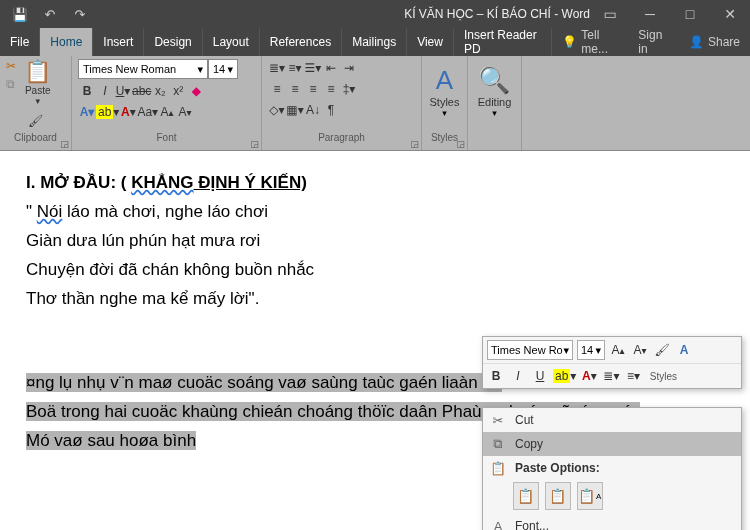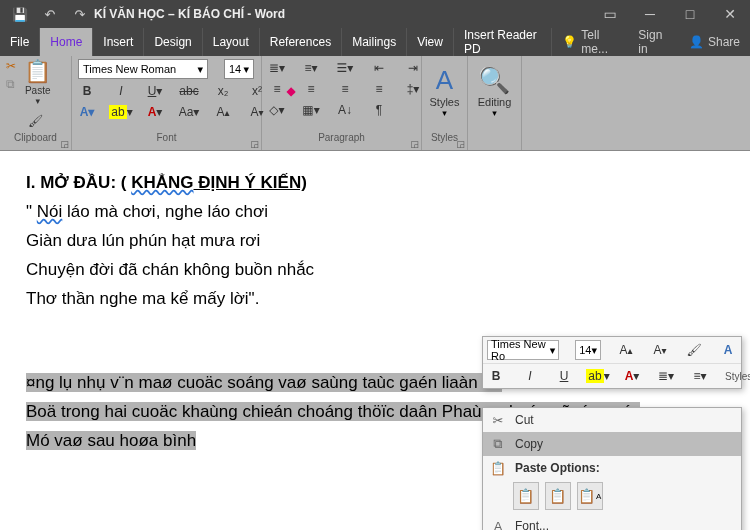--- a/index.html
+++ b/index.html
@@ -1,63 +1,63 @@
 <!DOCTYPE html>
 <html><head>
 <meta charset="utf-8">
 <style>
 * { margin: 0; padding: 0; box-sizing: border-box; font-family: 'Segoe UI', Tahoma, sans-serif; }
 body { width: 750px; height: 530px; background: #2b2b2b; overflow: hidden; position: relative; }
 
 .titlebar { height: 28px; background: #444; display: flex; align-items: center; color: #fff; font-size: 12px; }
 .titlebar .qat { display: flex; gap: 2px; padding-left: 6px; }
 .titlebar .qat .qbtn { width: 28px; height: 24px; display: flex; align-items: center; justify-content: center; color: #ccc; font-size: 13px; }
-.titlebar .title { flex: 1; text-align: left; font-size: 12px; color: #eee; font-weight: bold; }
+.titlebar .title { flex: 1; text-align: right; font-size: 12px; color: #eee; }
 .titlebar .winbtns { display: flex; }
 .titlebar .winbtns .wbtn { width: 40px; height: 28px; display: flex; align-items: center; justify-content: center; color: #ccc; font-size: 14px; }
 
 .menubar { height: 28px; background: #444; display: flex; align-items: stretch; color: #fff; font-size: 12px; }
 .menubar .tab { padding: 0 10px; display: flex; align-items: center; border-right: 1px solid #555; cursor: default; }
-.menubar .tab.active { background: #b6b6b6; color: #6d28d9; }
+.menubar .tab.active { background: #b6b6b6; color: #0c4a6e; }
 .menubar .spacer { flex: 1; }
 .menubar .rtab { padding: 0 10px; display: flex; align-items: center; color: #ccc; gap: 4px; }
 
 .ribbon { height: 95px; background: #b6b6b6; display: flex; border-bottom: 1px solid #888; }
 .group { border-right: 1px solid #9a9a9a; display: flex; flex-direction: column; position: relative; padding: 3px 6px 14px 6px; }
 .group .glabel { position: absolute; bottom: 4px; left: 0; right: 0; height: 14px; font-size: 10px; color: #555; text-align: center; }
 .group .dbox { position: absolute; bottom: 1px; right: 2px; font-size: 9px; color: #555; }
 
 .clipboard { width: 72px; }
 .cb-row1 { display: flex; gap: 2px; margin-bottom: 2px; }
 .cb-cut { width: 16px; height: 16px; font-size: 12px; color: #c06000; }
 .cb-copy { width: 16px; height: 16px; font-size: 12px; color: #888; }
 .cb-paste { display: flex; flex-direction: column; align-items: center; font-size: 10px; color: #333; }
 .cb-paste .picon { font-size: 22px; }
 
 .font { width: 190px; }
-.font-row { display: flex; gap: 16px; align-items: center; margin-bottom: 3px; }
+.font-row { display: flex; gap: 0; align-items: center; margin-bottom: 3px; }
 .fsel { height: 20px; background: #fff; border: 1px solid #888; font-size: 11px; padding: 0 4px; display: flex; align-items: center; justify-content: space-between; }
 .fname { width: 130px; }
 .fsize { width: 30px; }
 .ibtn { min-width: 18px; height: 18px; display: flex; align-items: center; justify-content: center; font-size: 12px; color: #333; }
 .hl { background: #ffff00; padding: 0 2px; }
 .red { color: #c00000; font-weight: bold; }
 
 .para { width: 160px; }
 .styles { width: 46px; display:flex; flex-direction:column; align-items:center; justify-content:flex-start; }
 .editing { width: 54px; display:flex; flex-direction:column; align-items:center; justify-content:flex-start; }
 .bigicon { font-size: 26px; color: #3a6fb7; margin-top: 6px; }
 
 .docarea { position: absolute; top: 151px; left: 0; right: 0; bottom: 0; background: #fff; padding: 18px 8px 8px 26px; font-family: 'Times New Roman', serif; font-size: 17px; color: #000; line-height: 1.7; overflow: hidden; }
 .docarea .u { text-decoration: underline; margin-top: 8px; }
 .docarea .wavy { text-decoration: underline wavy #2e75d6; text-decoration-skip-ink: none; }
 .sel { background: #b3b3b3; }
 
 .minitoolbar { position: absolute; right: 8px; top: 336px; width: 260px; background: #f5f5f5; border: 1px solid #aaa; box-shadow: 2px 2px 6px rgba(0,0,0,0.25); z-index: 5; }
-.mt-row { display: flex; align-items: center; padding: 3px 4px; gap: 16px; }
+.mt-row { display: flex; align-items: center; padding: 3px 4px; gap: 4px; }
 .mt-row.top { border-bottom: 1px solid #ddd; }
 .mt-sel { background: #fff; border: 1px solid #aaa; height: 20px; font-size: 11px; padding: 0 3px; display: flex; align-items: center; justify-content: space-between; }
 .mt-fname { width: 86px; }
 .mt-fsize { width: 28px; }
 .mt-btn { min-width: 18px; height: 18px; display: flex; align-items: center; justify-content: center; font-size: 12px; color: #333; }
 .mt-styles { font-size: 10px; color: #555; text-align:center; width:34px; }
 
 .ctxmenu { position: absolute; right: 8px; top: 407px; width: 260px; background: #f5f5f5; border: 1px solid #aaa; box-shadow: 2px 2px 6px rgba(0,0,0,0.25); z-index: 6; font-size: 12px; }
 .ctxmenu .mi { display: flex; align-items: center; height: 24px; padding: 0 6px 0 6px; gap: 8px; color: #333; }
 .ctxmenu .mi .mic { width: 18px; text-align: center; color: #666; font-size: 13px; }

